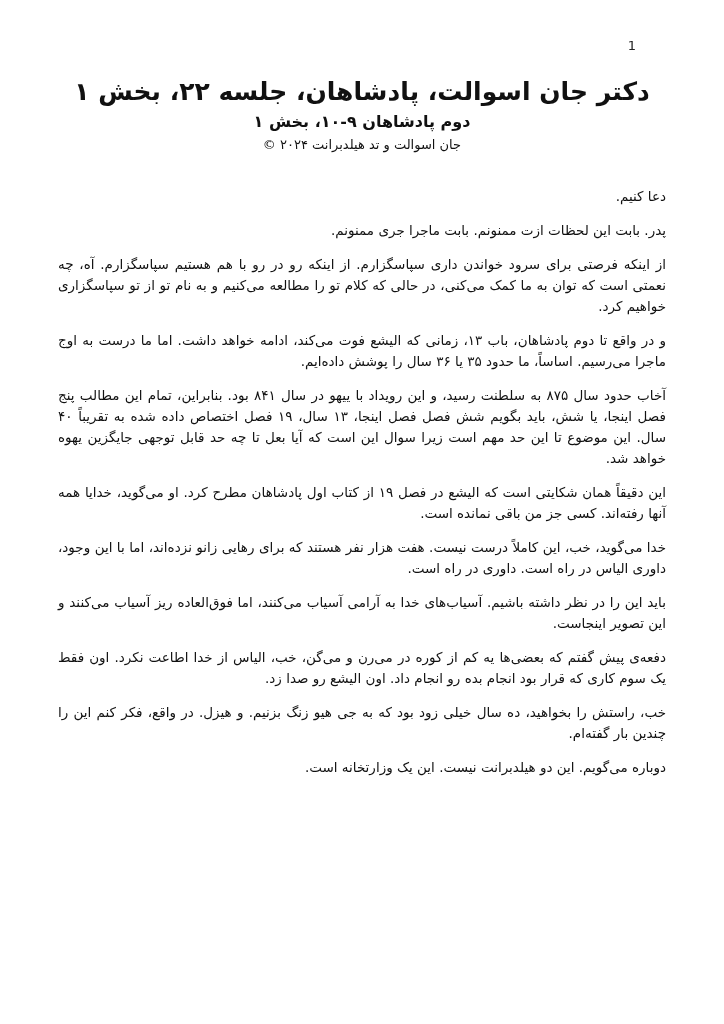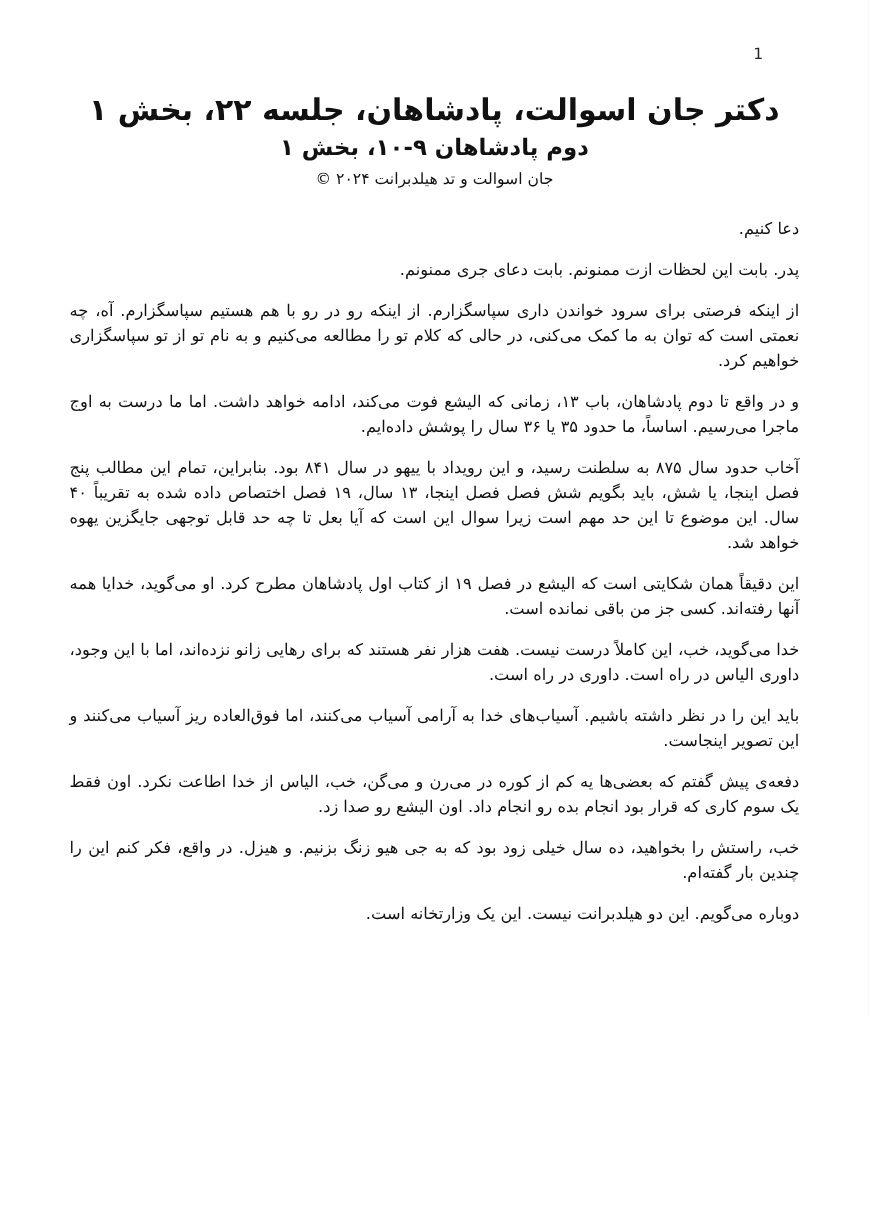--- a/index.html
+++ b/index.html
@@ -30,36 +30,36 @@
     text-align: center;
     direction: rtl;
   }
   .doc-title {
     font-size: 25px;
     font-weight: bold;
     line-height: 1.45;
     margin: 0;
   }
   .doc-subtitle {
-    font-size: 19px;
+    font-size: 16px;
     font-weight: bold;
     line-height: 1.45;
     margin: 0;
   }
   .doc-copyright {
     font-size: 13px;
     font-weight: normal;
     margin-top: 4px;
     direction: rtl;
   }
   .doc-body {
     direction: rtl;
     text-align: justify;
     padding: 0 58px;
-    margin-top: 24px;
+    margin-top: 34px;
     font-size: 13.5px;
     line-height: 21px;
   }
   .doc-body p.para {
     margin: 0 0 13px 0;
   }
 </style>
 </head>
 <body>
 
@@ -68,21 +68,21 @@
   <div class="page-number">1</div>
 
   <div class="doc-header">
     <div class="doc-title">دکتر جان اسوالت، پادشاهان، جلسه ۲۲، بخش ۱</div>
     <div class="doc-subtitle">دوم پادشاهان ۹-۱۰، بخش ۱</div>
     <div class="doc-copyright">جان اسوالت و تد هیلدبرانت ۲۰۲۴ ©</div>
   </div>
 
   <div class="doc-body">
     <p class="para">دعا کنیم.</p>
-    <p class="para">پدر. بابت این لحظات ازت ممنونم. بابت دعای جری ممنونم.</p>
+    <p class="para">پدر. بابت این لحظات ازت ممنونم. بابت ماجرا جری ممنونم.</p>
     <p class="para">از اینکه فرصتی برای سرود خواندن داری سپاسگزارم. از اینکه رو در رو با هم هستیم سپاسگزارم. آه، چه نعمتی است که توان به ما کمک می‌کنی، در حالی که کلام تو را مطالعه می‌کنیم و به نام تو از تو سپاسگزاری خواهیم کرد.</p>
     <p class="para">و در واقع تا دوم پادشاهان، باب ۱۳، زمانی که الیشع فوت می‌کند، ادامه خواهد داشت. اما ما درست به اوج ماجرا می‌رسیم. اساساً، ما حدود ۳۵ یا ۳۶ سال را پوشش داده‌ایم.</p>
     <p class="para">آخاب حدود سال ۸۷۵ به سلطنت رسید، و این رویداد با ییهو در سال ۸۴۱ بود. بنابراین، تمام این مطالب پنج فصل اینجا، یا شش، باید بگویم شش فصل فصل اینجا، ۱۳ سال، ۱۹ فصل اختصاص داده شده به تقریباً ۴۰ سال. این موضوع تا این حد مهم است زیرا سوال این است که آیا بعل تا چه حد قابل توجهی جایگزین یهوه خواهد شد.</p>
     <p class="para">این دقیقاً همان شکایتی است که الیشع در فصل ۱۹ از کتاب اول پادشاهان مطرح کرد. او می‌گوید، خدایا همه آنها رفته‌اند. کسی جز من باقی نمانده است.</p>
     <p class="para">خدا می‌گوید، خب، این کاملاً درست نیست. هفت هزار نفر هستند که برای رهایی زانو نزده‌اند، اما با این وجود، داوری الیاس در راه است. داوری در راه است.</p>
     <p class="para">باید این را در نظر داشته باشیم. آسیاب‌های خدا به آرامی آسیاب می‌کنند، اما فوق‌العاده ریز آسیاب می‌کنند و این تصویر اینجاست.</p>
     <p class="para">دفعه‌ی پیش گفتم که بعضی‌ها یه کم از کوره در می‌رن و می‌گن، خب، الیاس از خدا اطاعت نکرد. اون فقط یک سوم کاری که قرار بود انجام بده رو انجام داد. اون الیشع رو صدا زد.</p>
     <p class="para">خب، راستش را بخواهید، ده سال خیلی زود بود که به جی هیو زنگ بزنیم. و هیزل. در واقع، فکر کنم این را چندین بار گفته‌ام.</p>
     <p class="para">دوباره می‌گویم. این دو هیلدبرانت نیست. این یک وزارتخانه است.</p>
   </div>

